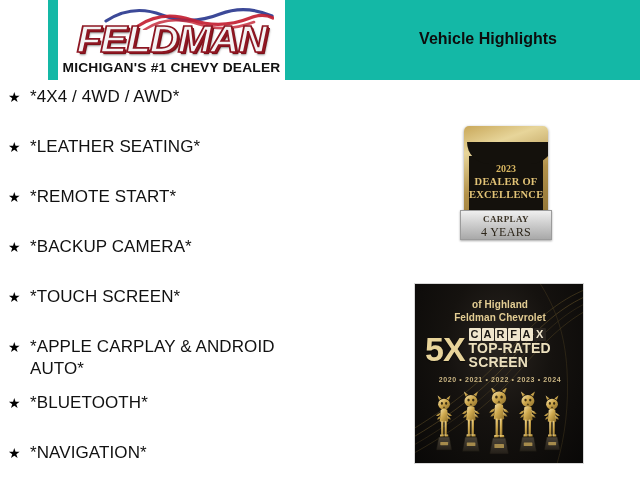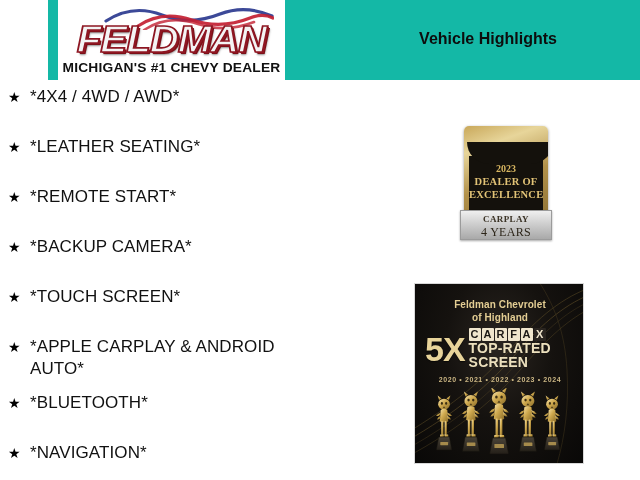--- a/index.html
+++ b/index.html
@@ -376,22 +376,22 @@
 
   <svg class="cf-swoosh" viewBox="0 0 170 181">
     <path d="M-10 150 C 40 120, 70 95, 100 60 C 130 26, 155 10, 180 2" stroke="#6d5a2c" stroke-width="1" fill="none" opacity=".8"></path>
     <path d="M-10 158 C 42 128, 74 102, 104 66 C 134 32, 158 16, 182 8" stroke="#8a7136" stroke-width="1" fill="none" opacity=".7"></path>
     <path d="M-10 166 C 44 136, 78 108, 108 72 C 138 38, 160 22, 184 14" stroke="#5c4c26" stroke-width="1" fill="none" opacity=".65"></path>
     <path d="M-10 174 C 46 144, 82 114, 112 78 C 142 44, 164 28, 186 20" stroke="#7a6430" stroke-width="1" fill="none" opacity=".55"></path>
     <path d="M120 -8 C 140 20, 150 50, 152 86 C 154 122, 150 152, 142 180" stroke="#6d5a2c" stroke-width="1" fill="none" opacity=".5"></path>
   </svg>
 
   <div class="cf-dealer">
+    <div>of Highland</div>
     <div>Feldman Chevrolet</div>
-    <div>of Highland</div>
   </div>
 
   <div class="cf-mid">
     <span class="cf-5x">5X</span>
     <span class="cf-right">
       <span class="cf-carfax">
         <span class="cf-ch">C</span>
         <span class="cf-ch">A</span>
         <span class="cf-ch">R</span>
         <span class="cf-ch">F</span>

